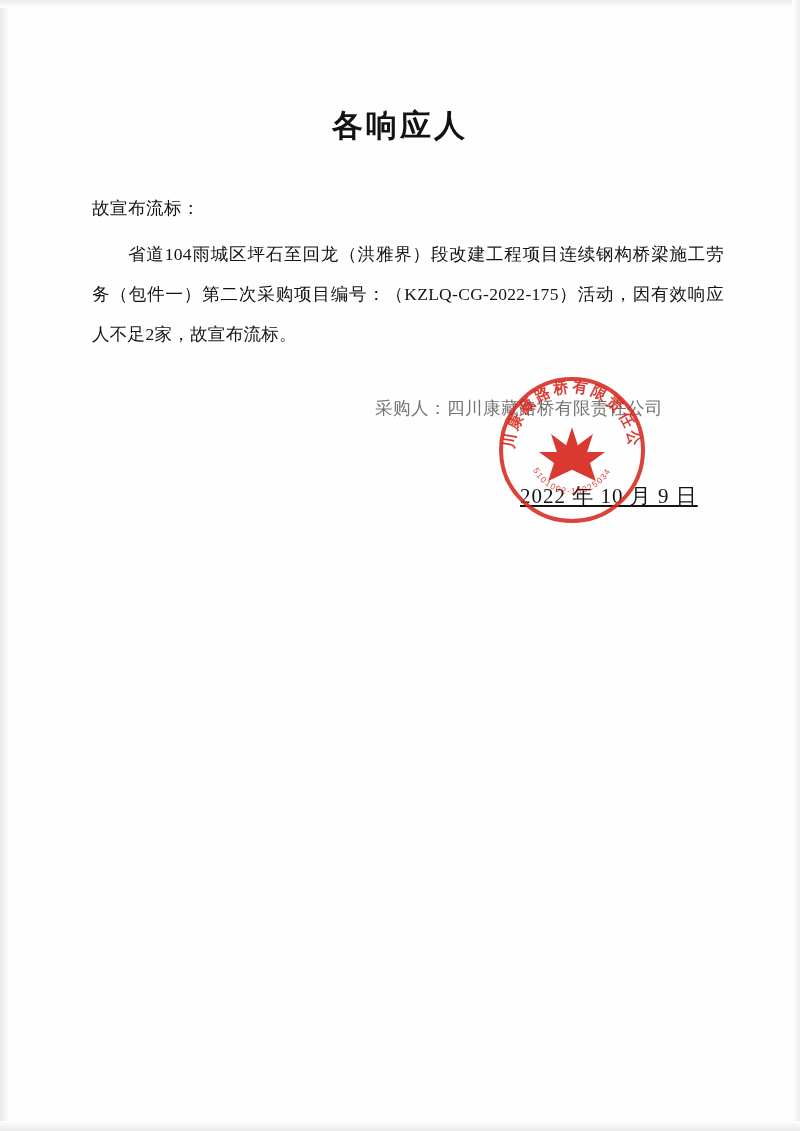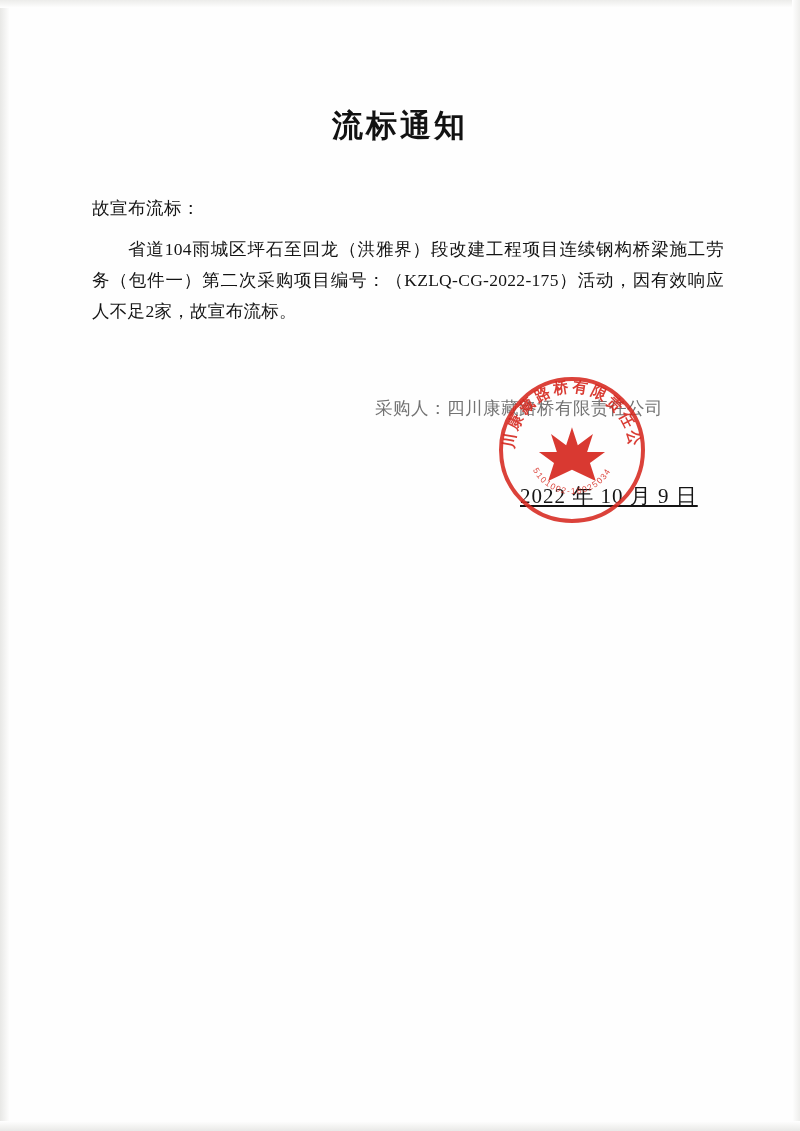--- a/index.html
+++ b/index.html
@@ -66,21 +66,21 @@
     color: #141414;
     letter-spacing: 0.5px;
   }
 
   .body-text {
     position: absolute;
     top: 234px;
     left: 92px;
     width: 632px;
     font-size: 17.5px;
-    line-height: 31px;
+    line-height: 40px;
     color: #141414;
     text-align: justify;
     text-indent: 36px;
     letter-spacing: 0.3px;
   }
 
   .signature-block {
     position: absolute;
     top: 396px;
     left: 0;
@@ -134,21 +134,21 @@
 </head>
 <body>
 
 <div class="page">
 
   <div class="scan-edge-left"></div>
   <div class="scan-edge-top"></div>
   <div class="scan-edge-right"></div>
   <div class="scan-edge-bottom"></div>
 
-  <div class="doc-title">流标通知</div>
+  <div class="doc-title">各响应人</div>
 
   <div class="salutation">故宣布流标：</div>
 
   <div class="body-text">省道104雨城区坪石至回龙（洪雅界）段改建工程项目连续钢构桥梁施工劳务（包件一）第二次采购项目编号：（KZLQ-CG-2022-175）活动，因有效响应人不足2家，故宣布流标。</div>
 
   <div class="signature-block">
     <div class="sign-line">
       <span>采购人：</span><span>四川康藏路桥有限责任公司</span>
     </div>
     <div class="date-line">2022 年 10 月 9 日</div>

